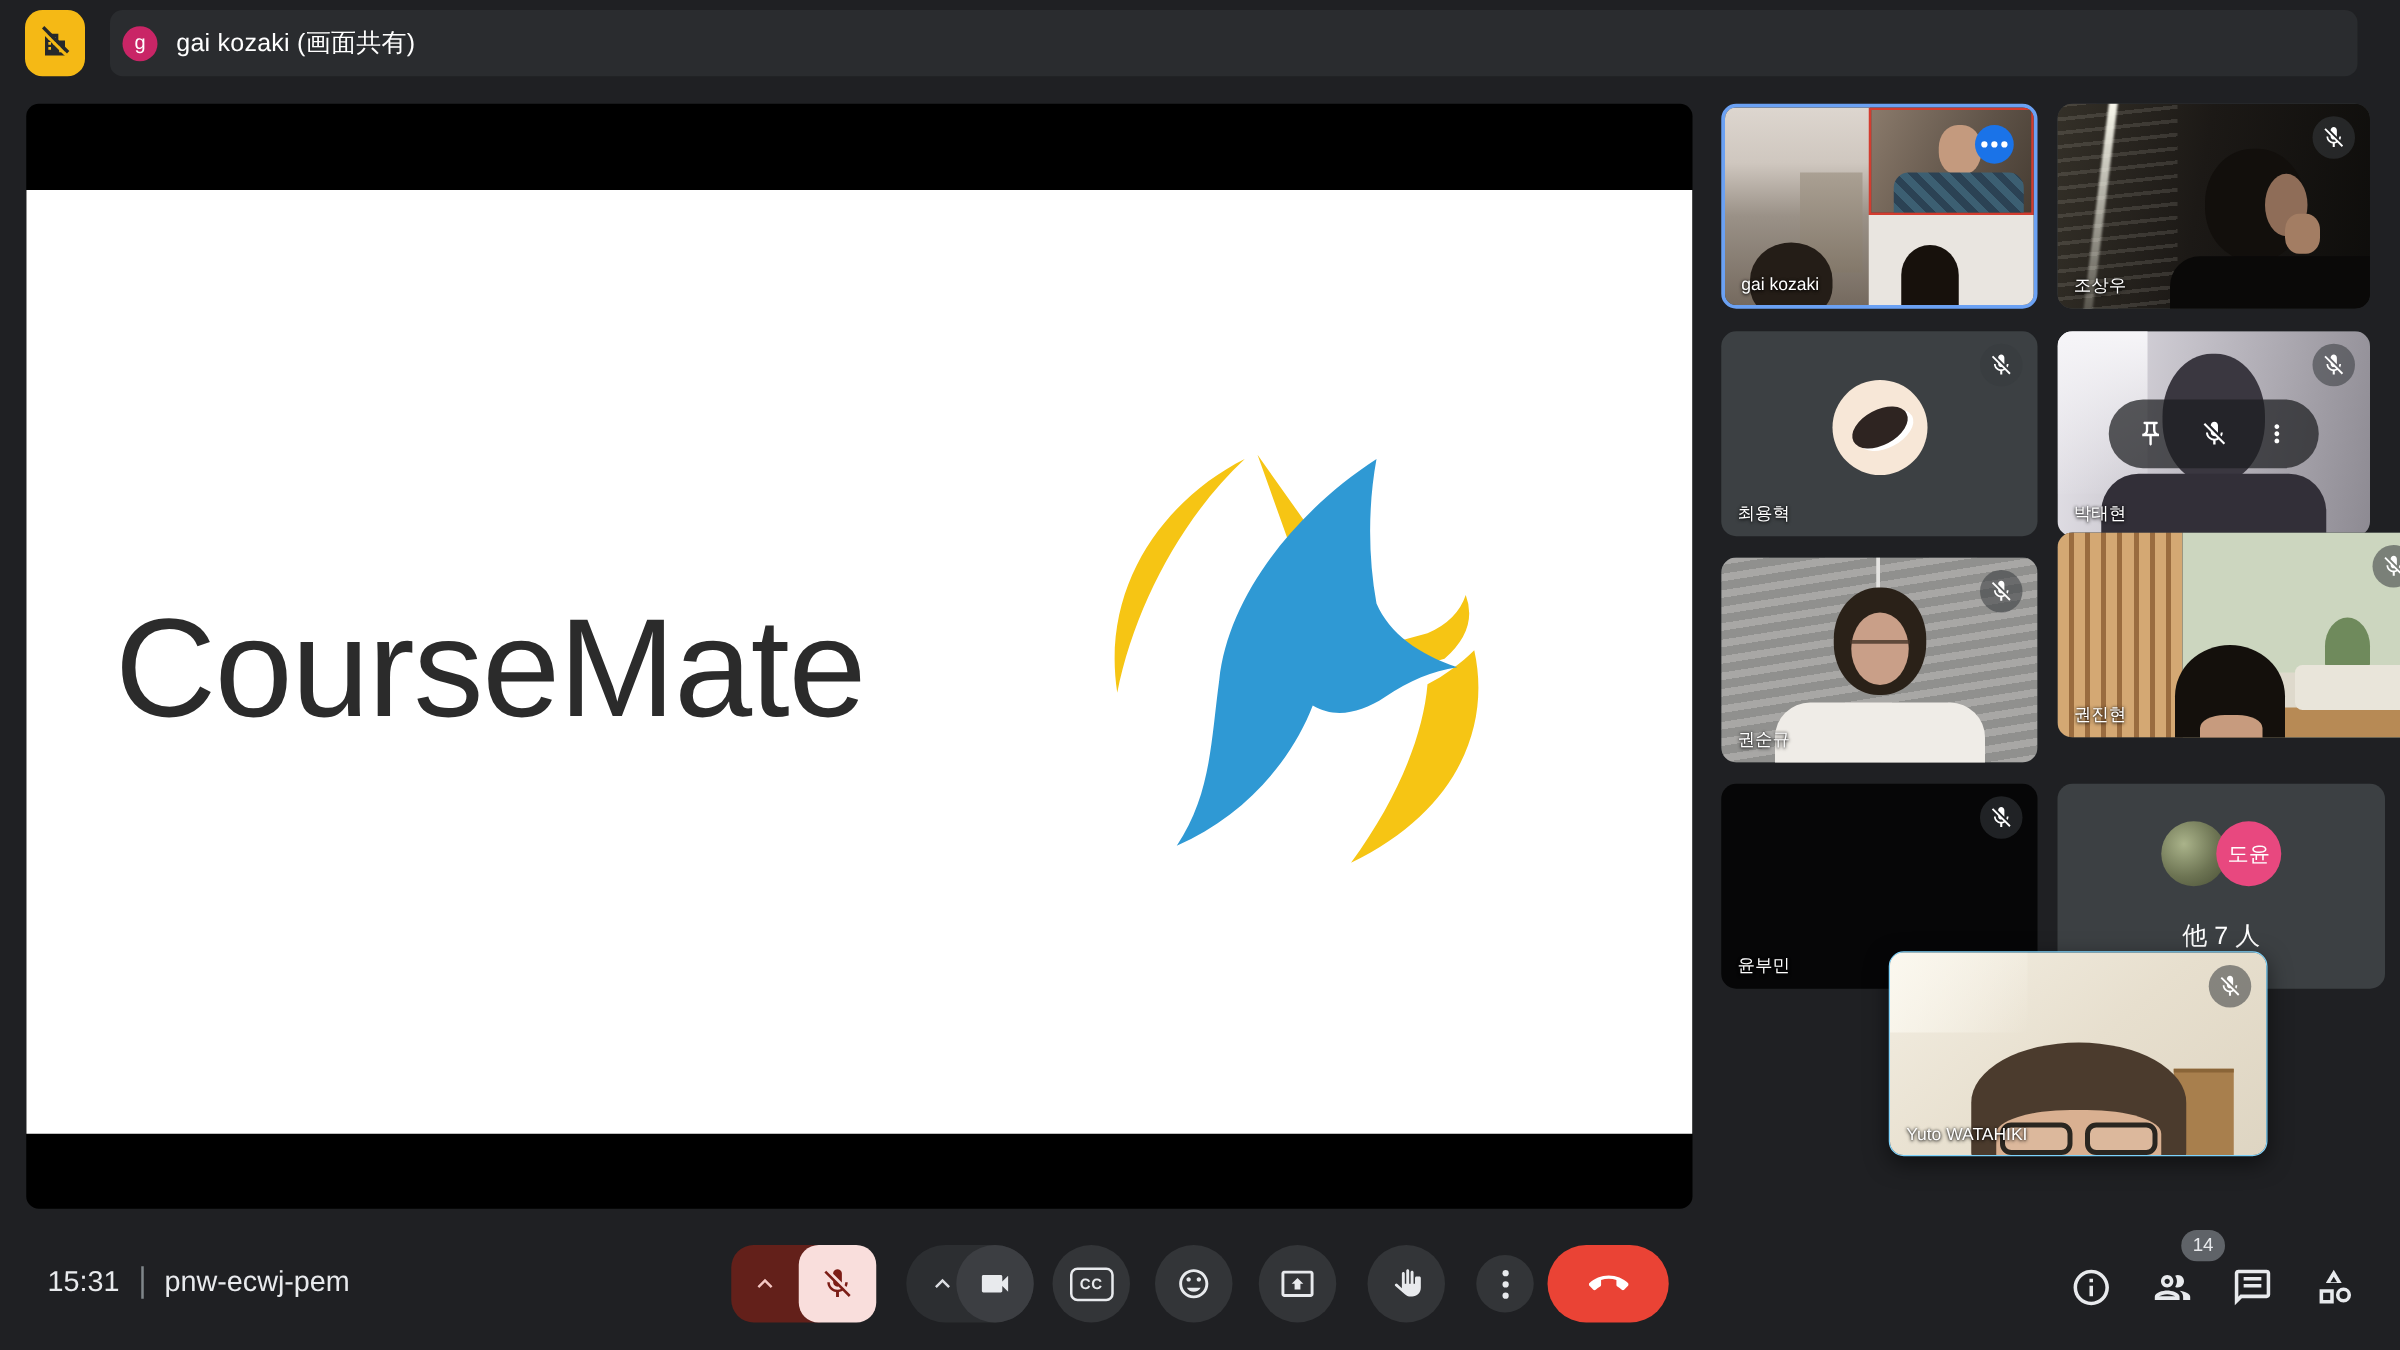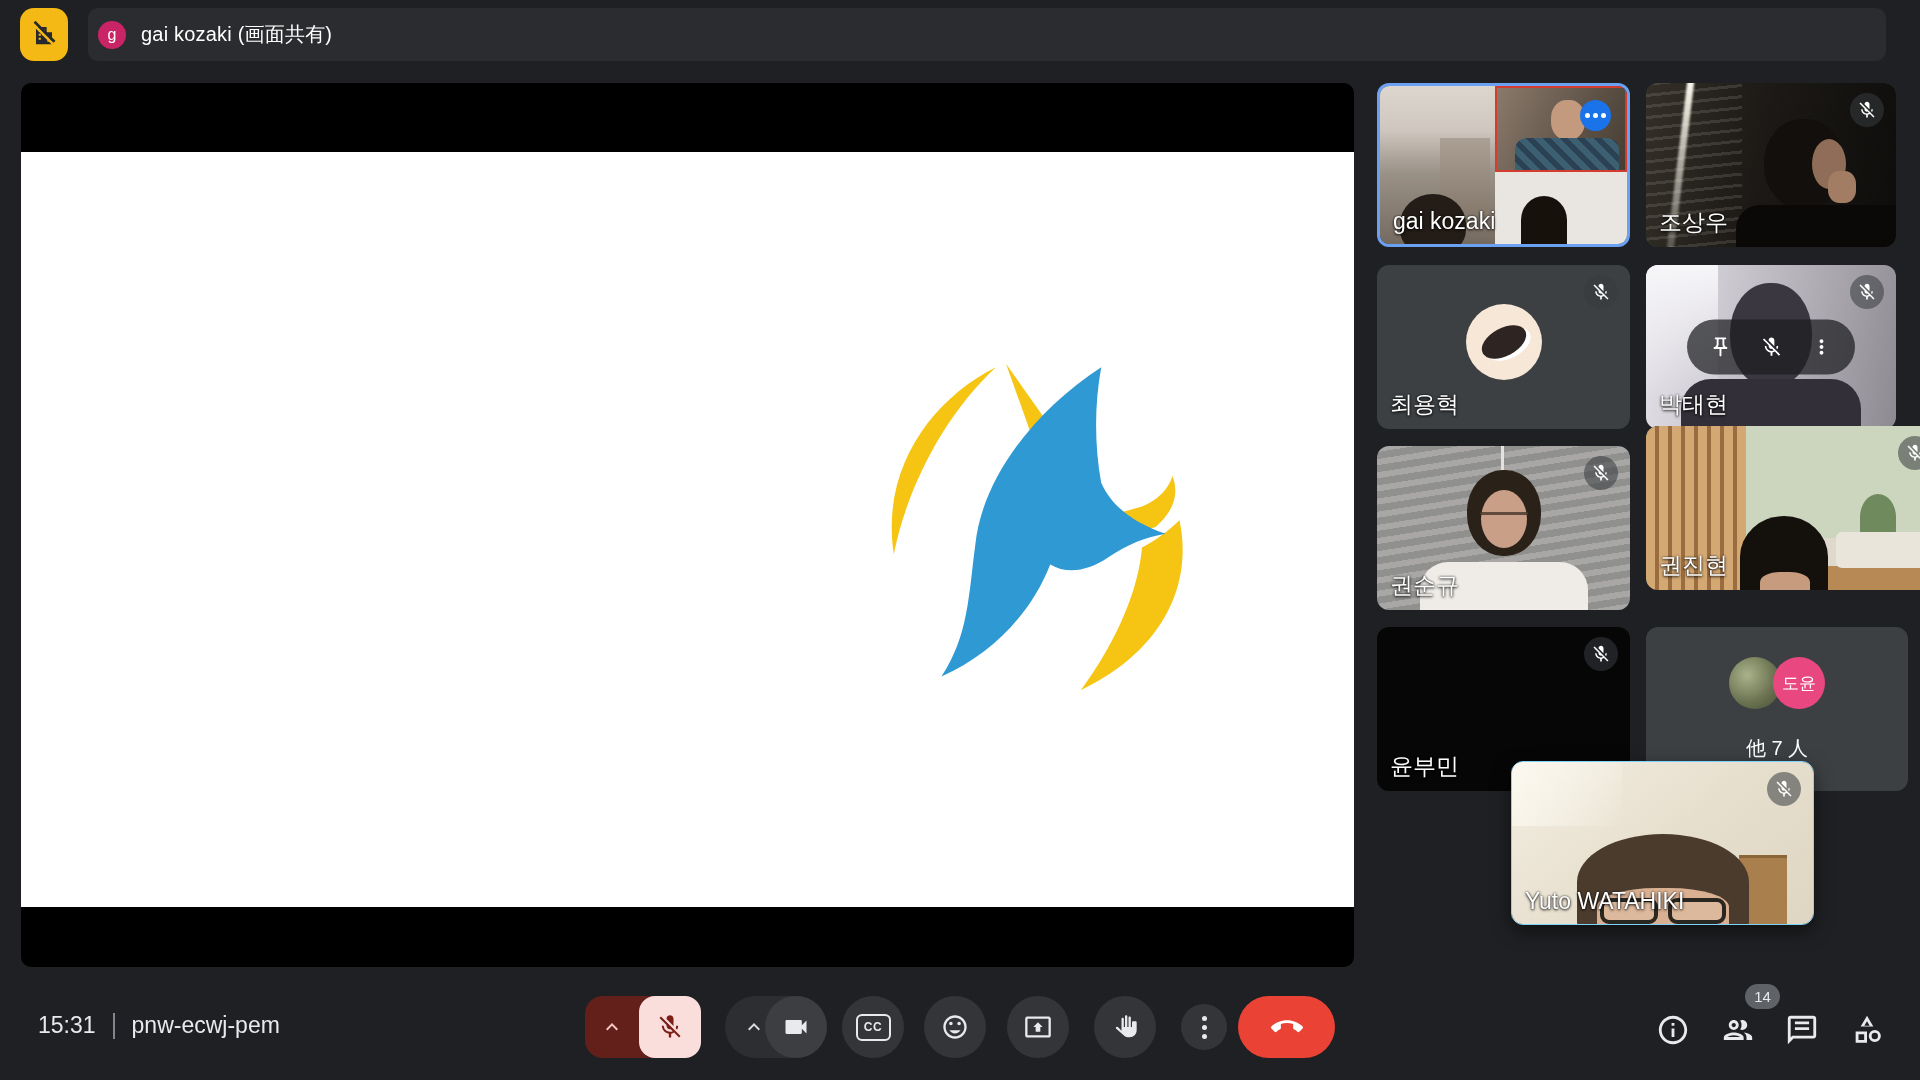--- a/index.html
+++ b/index.html
@@ -22,21 +22,21 @@
 
   
   .share-area{left:21px;top:83px;width:1333px;height:884px;background:#000;border-radius:10px;overflow:hidden}
   .share-white{position:absolute;left:0;top:69px;width:100%;height:755px;background:#fff}
   .course-title{position:absolute;left:71px;top:318px;font-size:112px;color:#2b2b2b;letter-spacing:-1px}
   .logo{position:absolute;left:845px;top:205px;width:348px;height:340px}
 
   
   .tile{position:absolute;width:253px;height:164px;border-radius:12px;background:#3c4043;
     overflow:hidden;box-sizing:border-box}
-  .tile .nm{position:absolute;left:13px;bottom:9px;font-size:23px;color:#fff;z-index:6;
+  .tile .nm{position:absolute;left:13px;bottom:9px;font-size:14px;color:#fff;z-index:6;
     text-shadow:0 1px 3px rgba(0,0,0,.9),0 0 2px rgba(0,0,0,.7)}
   .micb{position:absolute;top:10px;right:12px;width:34px;height:34px;border-radius:50%;
     background:rgba(55,58,62,.55);display:flex;align-items:center;justify-content:center;z-index:6}
   .micb svg{width:20px;height:20px;fill:#fff}
 
   .t-gai{left:1377px;top:83px;border:3px solid #6ba1f3}
   .t-cho{left:1646px;top:83px;width:250px}
   .t-choi{left:1377px;top:265px}
   .t-park{left:1646px;top:265px;width:250px}
   .t-ksg{left:1377px;top:446px}
@@ -228,20 +228,21 @@
       <use href="#i-presoff"></use>
     </svg>
 </div>
 <div class="abs presenter-pill">
   <span class="avatar-g">g</span>
   <span class="presenter-label">gai kozaki (画面共有)</span>
 </div>
 
 <div class="abs share-area">
   <div class="share-white">
+    <div class="course-title">CourseMate</div>
     <svg class="logo" viewBox="0 0 100 100">
       <path fill="#f6c514" d="M37 3 C19 12 3 32 7 58 C11 38 22 17 37 3 Z"></path>
       <path fill="#f6c514" d="M40 2 L57 26 L49 43 L58 50 L80 44 Q87 41 89 35 Q92 43 84 50 L56 58 L45 46 L50 30 Z"></path>
       <path fill="#f6c514" d="M91 48 C95 66 87 86 62 98 C73 83 79 68 80 56 C84 54 88 51 91 48 Z"></path>
       <path fill="#2f99d4" d="M68 3 C48 16 33 36 31 55 C29 70 29 82 21 94 C37 87 48 74 53 61 C58 64 64 63 70 59 C76 55 81 53 87 52 C78 49 71 44 68 37 C66 26 66 14 68 3 Z"></path>
     </svg>
   </div>
 </div>
 
 <div class="tile t-gai">

